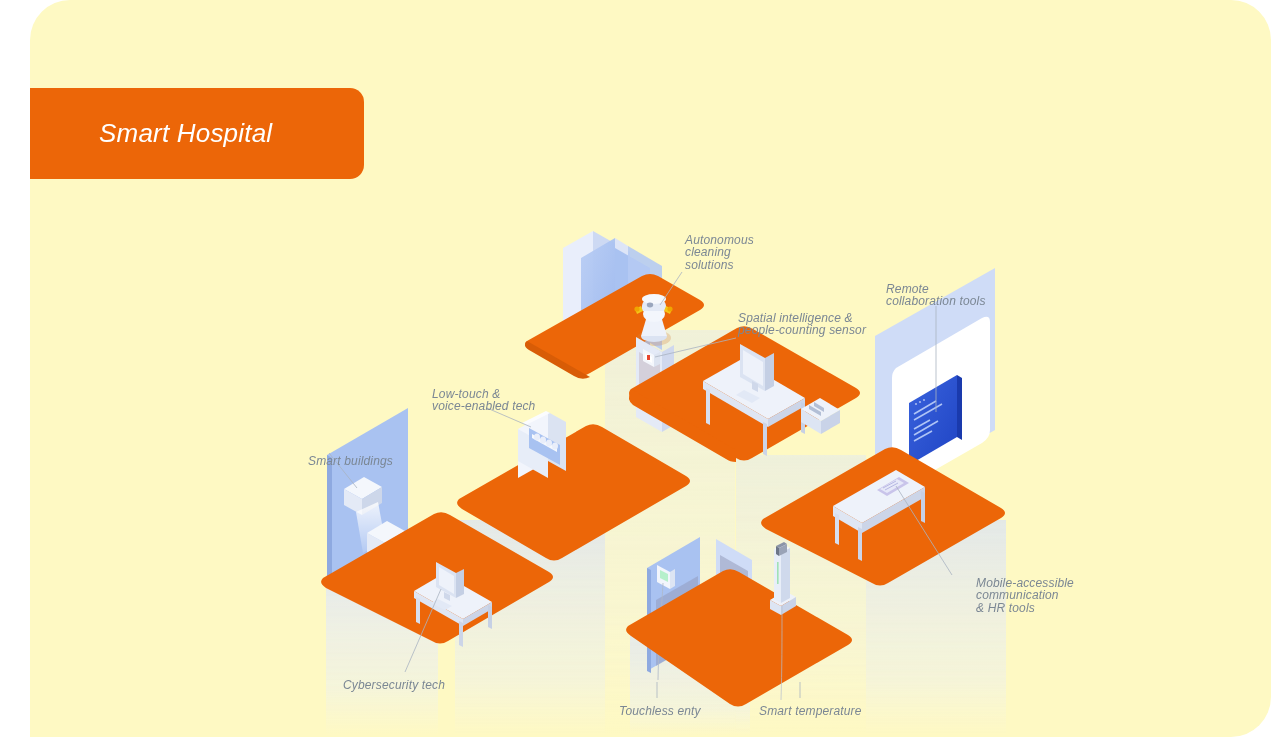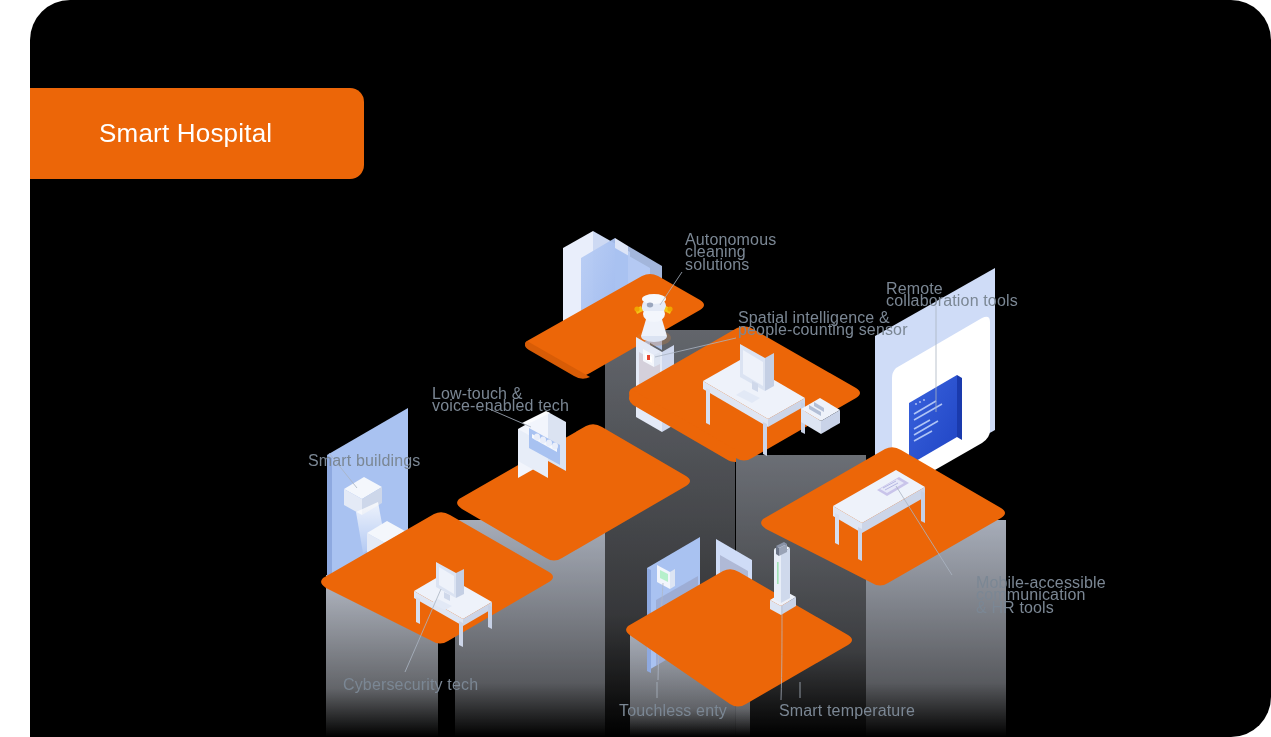--- a/index.html
+++ b/index.html
@@ -20,26 +20,27 @@
     background: #ffffff;
   }
 
   
   .page-card {
     position: absolute;
     left: 30px;
     top: 0px;
     width: 1241px;
     height: 737px;
-    background: #000000;
+    background: #fef9c3;
     border-top-left-radius: 40px;
     border-top-right-radius: 40px;
     border-bottom-right-radius: 40px;
     border-bottom-left-radius: 0px;
     overflow: hidden;
+    font-style: italic;
   }
 
   
   .title-badge {
     position: absolute;
     left: 0px;
     top: 88px;
     width: 364px;
     height: 91px;
     background: #ec6608;
@@ -66,21 +67,21 @@
     left: 0; top: 0;
     width: 1271px;
     height: 737px;
     z-index: 10;
   }
 
   
   .lbl {
     position: absolute;
     color: #7b8794;
-    font-size: 16px;
+    font-size: 12px;
     line-height: 12.3px;
     letter-spacing: 0.15px;
     white-space: pre-line;
     z-index: 30;
   }
 </style>
 </head>
 <body>
 
 <div id="canvas">
@@ -397,16 +398,16 @@
     <div class="lbl" style="left:856px; top:283px;">Remote
 collaboration tools</div>
     <div class="lbl" style="left:402px; top:388px;">Low-touch &amp;
 voice-enabled tech</div>
     <div class="lbl" style="left:278px; top:437px;margin-top:18px;">Smart buildings</div>
     <div class="lbl" style="left:946px; top:577px;">Mobile-accessible
 communication
 &amp; HR tools</div>
     <div class="lbl" style="left:313px; top:679px;">Cybersecurity tech</div>
     <div class="lbl" style="left:589px; top:705px;">Touchless enty</div>
-    <div class="lbl" style="left:729px; top:705px;margin-left:20px;">Smart temperature</div>
+    <div class="lbl" style="left:729px; top:705px;">Smart temperature</div>
 
   </div>
 </div>
 
 </body></html>

